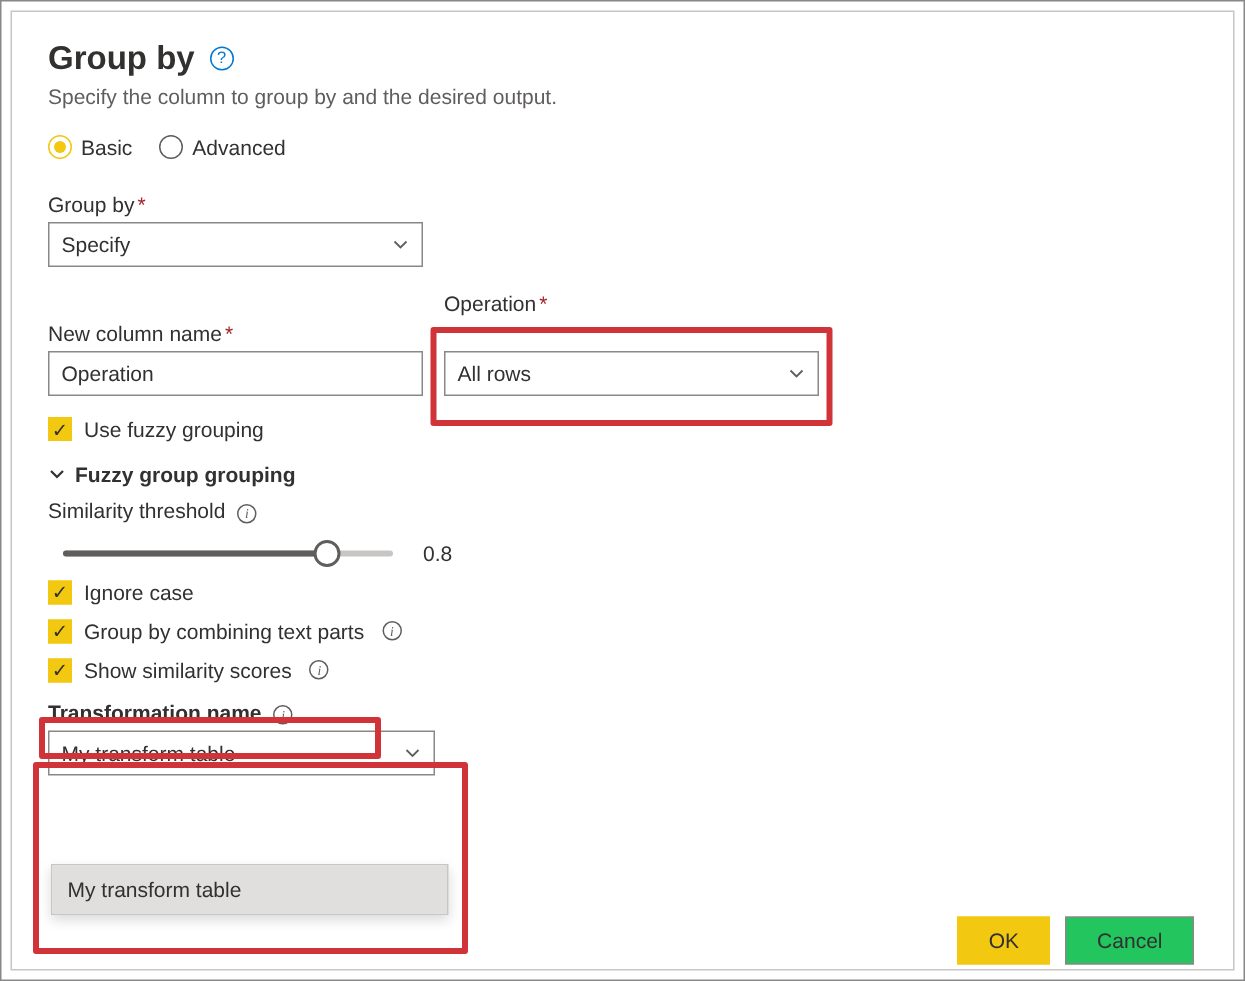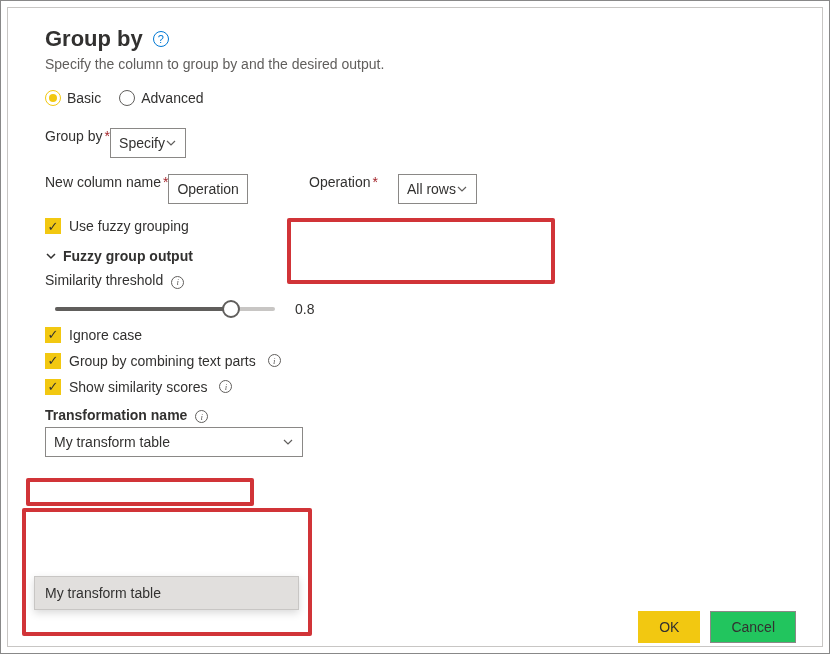--- a/index.html
+++ b/index.html
@@ -15,21 +15,21 @@
     width: 830px;
     height: 654px;
     border: 1px solid #888;
     position: relative;
     padding: 6px;
   }
   .dialog {
     border: 1px solid #c8c6c4;
     width: 100%;
     height: 100%;
-    padding: 18px 26px 14px 37px;
+    padding: 18px 26px 14px 24px;
     position: relative;
   }
   .title-row {
     display: flex;
     align-items: center;
     gap: 10px;
     margin-bottom: 4px;
   }
   .title {
     font-size: 22px;
@@ -98,21 +98,21 @@
   }
   .select .chev {
     color: #605e5c;
   }
   .row3 {
     display: flex;
     gap: 14px;
     align-items: flex-end;
     margin-top: 16px;
   }
-  .col { display: flex; flex-direction: row; }
+  .col { display: flex; flex-direction: column; }
   .col.groupby { width: 250px; }
   .col.ncn { width: 250px; }
   .col.op { width: 250px; gap: 20px; }
   .col.colc { flex: 1; }
   .disabled-select {
     background: #f3f2f1;
     color: #a19f9d;
     border: 1px solid #f3f2f1;
   }
   .chk-row {
@@ -308,21 +308,21 @@
       <span class="chk checked">✓</span>
       <span>Use fuzzy grouping</span>
     </div>
 
     <div class="section-hdr">
       <span class="chevd">
         <svg width="12" height="12" viewBox="0 0 12 12">
             <path d="M2 4l4 4 4-4" fill="none" stroke="#323130" stroke-width="1.5"></path>
           </svg>
       </span>
-      <span>Fuzzy group output</span>
+      <span>Fuzzy group grouping</span>
     </div>
 
     <div>
       <span class="field-label" style="display:inline">Similarity threshold</span>
       <span class="info-i">i</span>
     </div>
     <div class="slider-row">
       <div class="slider">
         <div class="track"></div>
         <div class="track-fill"></div>

